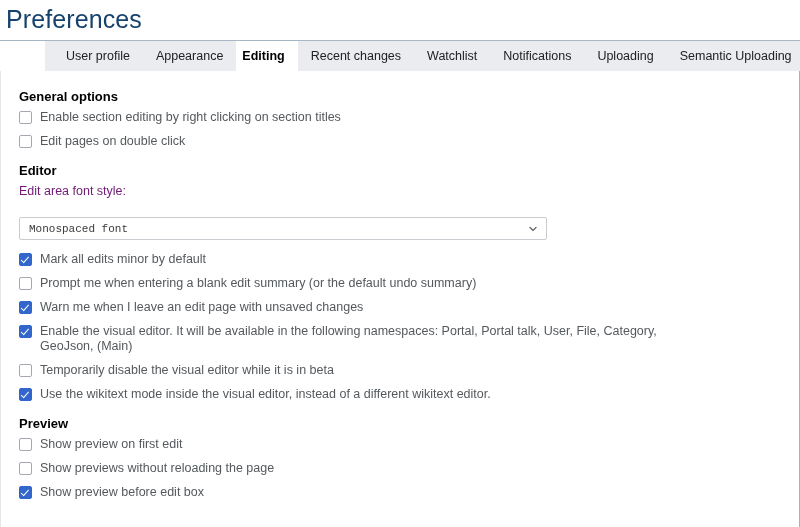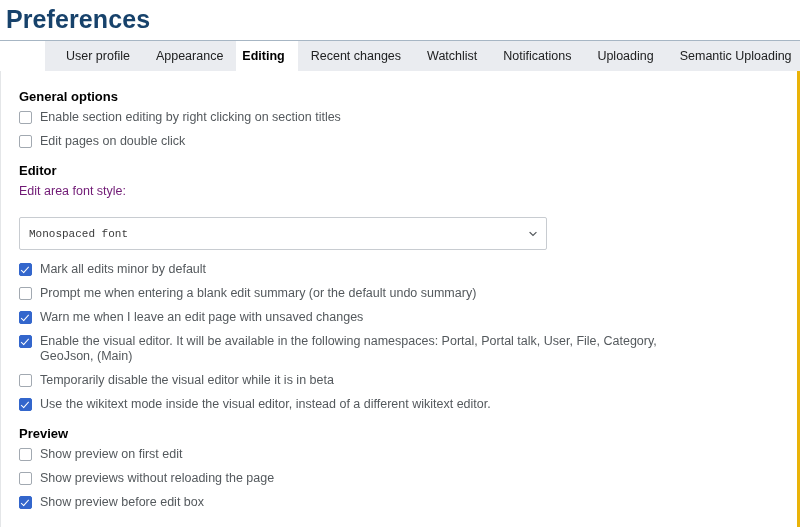--- a/index.html
+++ b/index.html
@@ -14,21 +14,21 @@
     font-size: 13px;
     color: #202122;
     overflow: hidden;
     position: relative;
   }
 
   
   .page-title {
     font-size: 25px;
     line-height: 1.2;
-    font-weight: bold;
+    font-weight: normal;
     color: #17426b;
     margin: 4px 0 0 6px;
     letter-spacing: 0.1px;
   }
   .title-rule {
     height: 1px;
     background: #a7b6c4;
     margin: 6px 0 0 0;
     width: 100%;
   }
@@ -58,21 +58,21 @@
   .tab.active {
     background: #ffffff;
     font-weight: bold;
     color: #000000;
     padding-left: 6px;
   }
 
   
   .panel {
     border-left: 1px solid #e4e6e8;
-    border-right: 3px solid #eab308;
+    border-right: 1px solid #eab308;
     border-bottom: 1px solid #e4e6e8;
     background: #ffffff;
     box-sizing: border-box;
     padding: 10px 0 8px 0;
     height: 457px;
   }
   .section {
     padding: 0 16px;
   }
   .section-title {
@@ -128,21 +128,21 @@
   }
 
   
   .field-label {
     font-size: 12.5px;
     color: #701a75;
     margin: 0 0 19px 2px;
   }
   .select-wrap {
     width: 528px;
-    height: 33px;
+    height: 23px;
     box-sizing: border-box;
     border: 1px solid #c8ccd1;
     border-radius: 2px;
     background: #ffffff;
     display: flex;
     align-items: center;
     justify-content: space-between;
     padding: 0 8px 0 9px;
     margin: 0 0 12px 2px;
     cursor: pointer;

